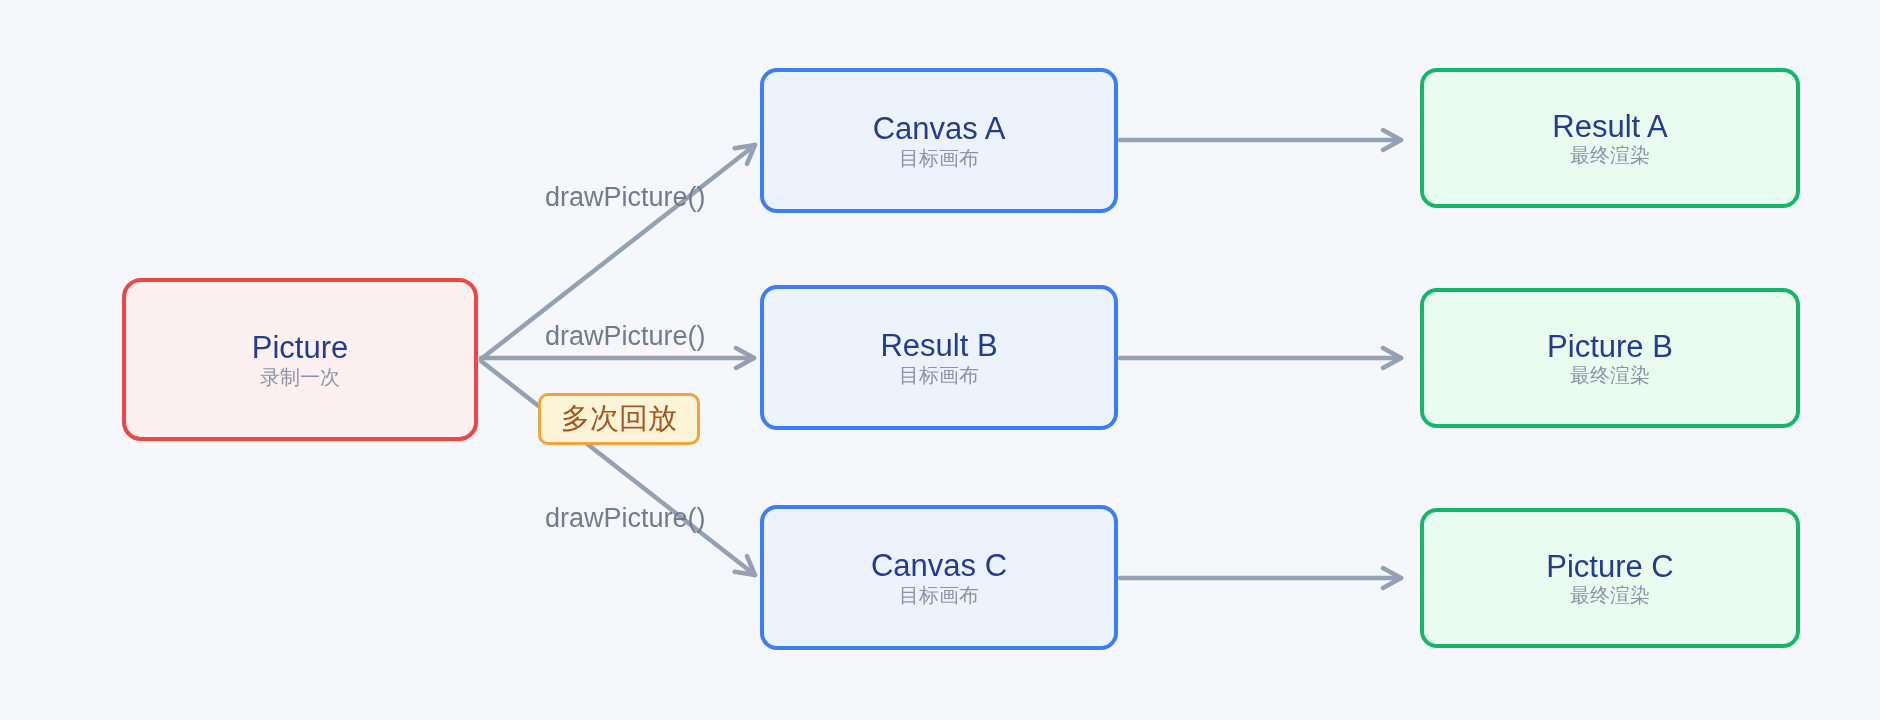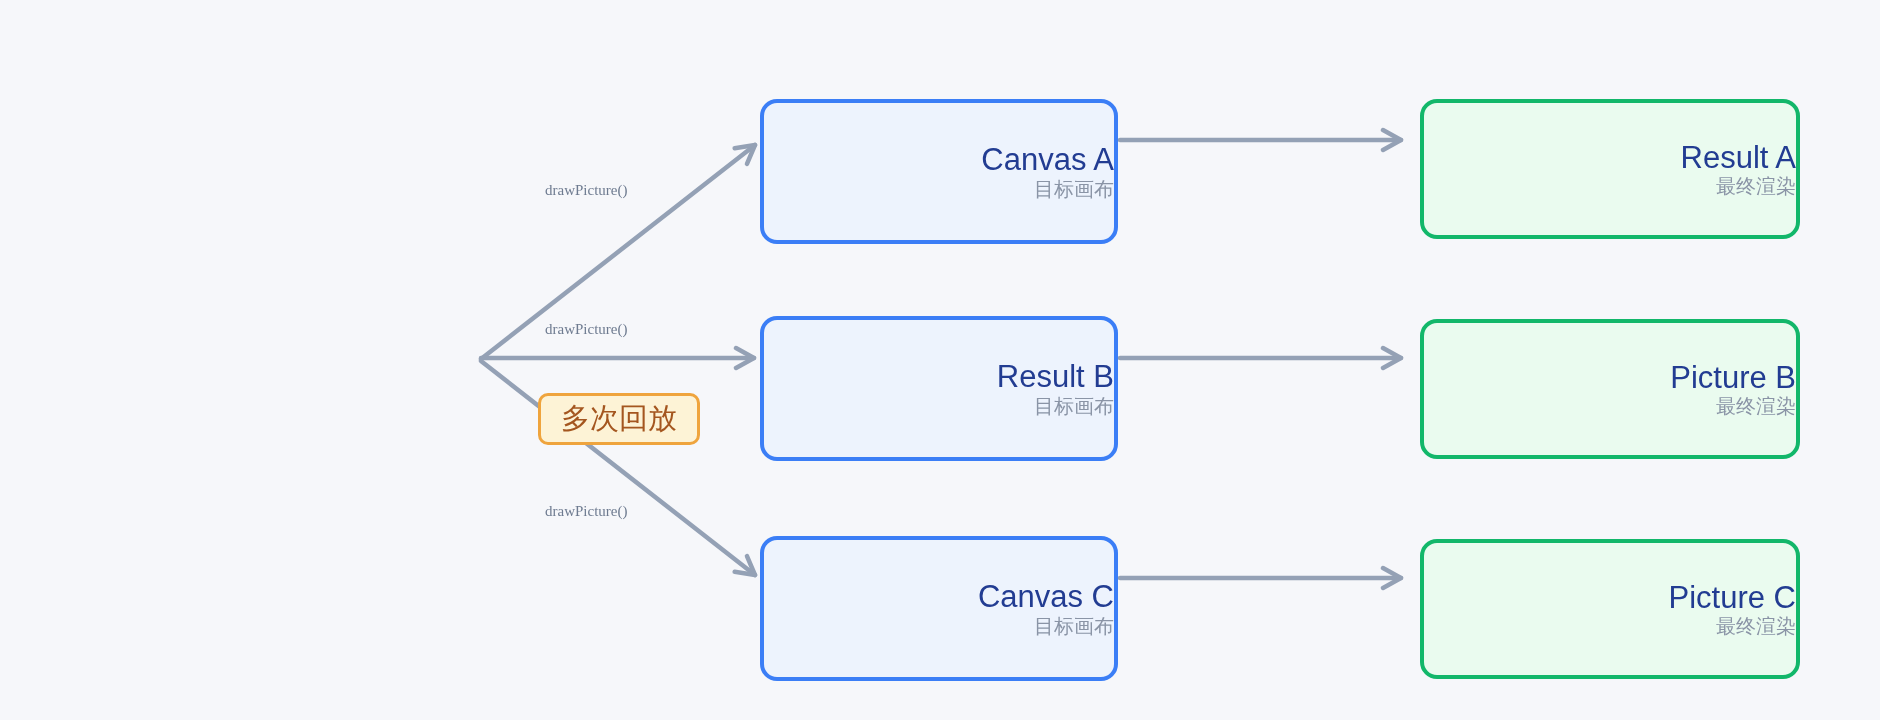--- a/index.html
+++ b/index.html
@@ -11,32 +11,32 @@
     --title-text:#223c92; --subtitle-text:#8a94a6;
     --edge-label-text:#6e7b90; --badge-text:#a4561f;
   }
   html,body{margin:0;padding:0;}
   body{font-family:"Liberation Sans","DejaVu Sans",sans-serif;background:var(--canvas-bg);}
   #stage{position:relative;width:1880px;height:720px;background:var(--canvas-bg);overflow:hidden;}
   #edges{position:absolute;left:0;top:0;width:1880px;height:720px;}
   #edges line{stroke:var(--arrow);stroke-width:4.5;stroke-linecap:round;}
   #edges marker path{stroke:var(--arrow);}
   .node{position:absolute;box-sizing:border-box;display:flex;flex-direction:column;
-        align-items:flex-end;justify-content:center;gap:0;border-radius:17px;margin-top:31px;}
+        align-items:center;justify-content:center;gap:0;border-radius:17px;}
   .node .title{font-size:31px;font-weight:500;color:var(--title-text);line-height:1.1;}
   .node .subtitle{font-size:20px;color:var(--subtitle-text);line-height:1.1;}
   .picture{left:122px;top:278px;width:356px;height:163px;
            border:4px solid var(--red-border);background:var(--red-bg);border-radius:19px;}
   .canvas-node{left:760px;width:358px;height:145px;
            border:4px solid var(--blue-border);background:var(--blue-bg);}
   #canvas-a{top:68px;} #canvas-b{top:285px;} #canvas-c{top:505px;}
   .result-node{left:1420px;width:380px;height:140px;
            border:4px solid var(--green-border);background:var(--green-bg);}
   #result-a{top:68px;} #result-b{top:288px;} #result-c{top:508px;}
-  .edge-label{position:absolute;font-size:15px;color:var(--edge-label-text);white-space:nowrap;font-family:Liberation Serif, serif;}
+  .edge-label{position:absolute;font-size:27px;color:var(--edge-label-text);white-space:nowrap;}
   #edge-label-a{left:545px;top:182px;}
   #edge-label-b{left:545px;top:321px;}
   #edge-label-c{left:545px;top:503px;}
   .badge{position:absolute;left:538px;top:393px;width:162px;height:52px;box-sizing:border-box;
          border:3px solid var(--yellow-border);background:var(--yellow-bg);border-radius:10px;
          display:flex;align-items:center;justify-content:center;
          font-size:29px;color:var(--badge-text);}
 </style>
 </head>
 <body>
@@ -58,20 +58,24 @@
   </svg>
 
   <div class="edge-label" id="edge-label-a">drawPicture()</div>
   <div class="edge-label" id="edge-label-b">drawPicture()</div>
   <div class="edge-label" id="edge-label-c">drawPicture()</div>
 
   <div class="badge">
     <span>多次回放</span>
   </div>
 
+  <div class="node picture" id="picture">
+    <div class="title">Picture</div>
+    <div class="subtitle">录制一次</div>
+  </div>
 
   <div class="node canvas-node" id="canvas-a">
     <div class="title">Canvas A</div>
     <div class="subtitle">目标画布</div>
   </div>
   <div class="node canvas-node" id="canvas-b">
     <div class="title">Result B</div>
     <div class="subtitle">目标画布</div>
   </div>
   <div class="node canvas-node" id="canvas-c">

